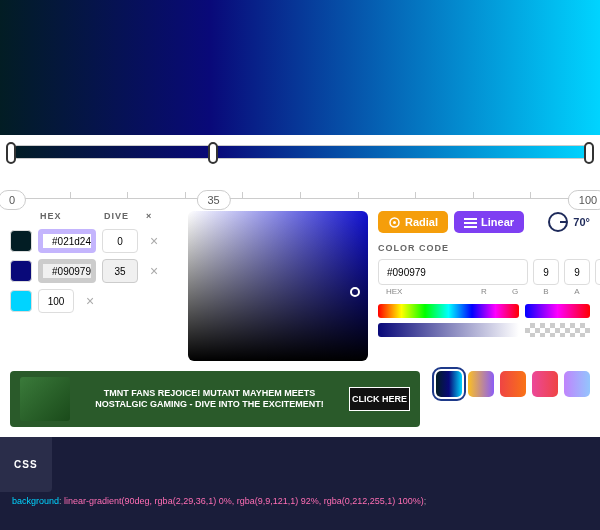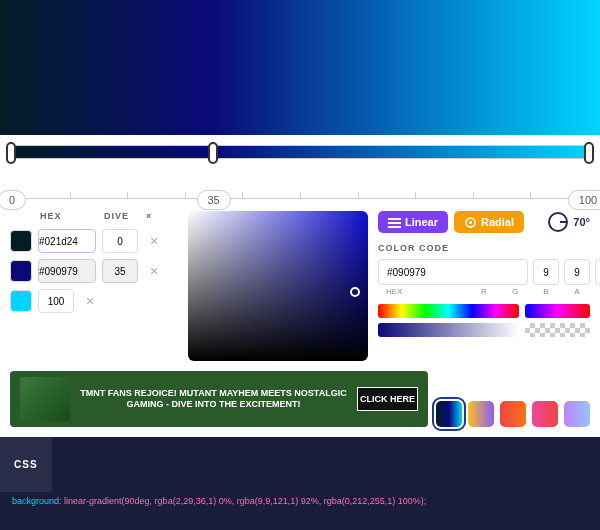--- a/index.html
+++ b/index.html
@@ -11,21 +11,21 @@
 .ruler{position:relative;margin:8px 12px 12px;height:28px;border-bottom:1px solid #ccc}
 .rtick{position:absolute;bottom:0;width:1px;height:6px;background:#ccc}
 .pill{position:absolute;bottom:-2px;transform:translate(-50%,50%);background:#fff;border:1px solid #ccc;border-radius:12px;padding:3px 10px;font-size:11px;color:#555}
 .main{display:flex;gap:10px;padding:0 10px}
 .stops{width:168px}
 .sthdr{display:flex;gap:6px;font-size:9px;color:#666;font-weight:600;letter-spacing:1px;margin-bottom:8px;padding-left:30px}
 .sthdr span:nth-child(1){width:58px}
 .sthdr span:nth-child(2){width:36px}
 .row{display:flex;align-items:center;gap:6px;margin-bottom:6px}
 .sw{width:22px;height:22px;border-radius:4px;border:1px solid #ddd}
-.hexin{width:58px;height:24px;border:1px solid #c4b5fd;border-radius:4px;font-size:10px;text-align:left;background:#fff}
+.hexin{width:58px;height:24px;border:5px solid #c4b5fd;border-radius:4px;font-size:10px;text-align:right;background:#fff}
 .stopin{width:36px;height:24px;border:1px solid #ddd;border-radius:4px;font-size:10px;text-align:center;background:#fff}
 .del{width:20px;height:20px;color:#aaa;background:none;border:none;font-size:14px;cursor:pointer}
 .row.sel .hexin,.row.sel .stopin{background:#f0f0f0;border-color:#ccc}
 .picker{width:180px;height:150px;border-radius:6px;position:relative;background:linear-gradient(to top,#000,transparent),linear-gradient(to right,#fff,#1010d0)}
 .pcursor{position:absolute;width:10px;height:10px;border:2px solid #fff;border-radius:50%;right:8px;top:76px}
 .ctrls{flex:1;min-width:0}
 .tabs{display:flex;align-items:center;gap:6px;margin-bottom:10px}
 .tab{display:flex;align-items:center;gap:4px;padding:5px 10px;border-radius:5px;font-size:11px;font-weight:600;cursor:pointer;color:#fff}
 .tab.lin{background:#7e3ff2}
 .tab.rad{background:#f59e0b}
@@ -40,21 +40,21 @@
 .ccsmall{width:26px;height:26px;border:1px solid #ddd;border-radius:4px;font-size:10px;text-align:center}
 .cclblrow{display:flex;gap:5px;font-size:8px;color:#888;margin-bottom:8px}
 .cclblrow span:first-child{flex:1;padding-left:8px}
 .cclblrow span:not(:first-child){width:26px;text-align:center}
 .huerow{display:flex;gap:6px;margin-bottom:5px}
 .hue{flex:1;height:14px;border-radius:3px;background:linear-gradient(to right,red,yellow,lime,cyan,blue,magenta,red)}
 .hue2{width:65px;height:14px;border-radius:3px;background:linear-gradient(to right,blue,magenta,red)}
 .alpharow{display:flex;gap:6px}
 .alpha{flex:1;height:14px;border-radius:3px;background:linear-gradient(to right,rgba(9,9,121,1),rgba(9,9,121,0))}
 .chk{width:65px;height:14px;border-radius:3px;background-image:repeating-conic-gradient(#ccc 0 25%,#fff 0 50%);background-size:10px 10px}
-.bottom{display:flex;gap:8px;padding:10px;align-items:flex-end}
+.bottom{display:flex;gap:16px;padding:10px;align-items:flex-start}
 .ad{flex:1;height:56px;background:#2a5a2a;border-radius:4px;display:flex;align-items:center;padding:0 10px;gap:10px}
 .adimg{width:50px;height:44px;background:linear-gradient(135deg,#3a7a3a,#1a4a1a);border-radius:3px}
 .adtxt{flex:1;color:#fff;font-size:9px;font-weight:700;line-height:1.2;text-align:center}
 .adbtn{background:#111;color:#fff;border:1px solid #fff;padding:6px 2px;font-size:9px;font-weight:700;cursor:pointer}
 .presets{display:flex;gap:6px}
 .pset{width:26px;height:26px;border-radius:5px;cursor:pointer}
 .pset.sel{outline:2px solid #1e3a8a;outline-offset:2px}
 .code{background:#1a1d3a;color:#fff;padding:0 0 20px}
 .codetab{display:inline-block;background:#2a2d4a;padding:22px 14px;font-size:10px;font-weight:600;letter-spacing:1px;border-radius:0 0 4px 0}
 .codeline{font-family:monospace;font-size:9px;padding:4px 12px;white-space:nowrap}
@@ -117,34 +117,34 @@
         </div>
       </div>
   </div>
 
   <div class="picker">
     <div class="pcursor"></div>
   </div>
 
   <div class="ctrls">
     <div class="tabs">
+      <div class="tab rad">
+        <span class="ticon"><svg viewBox="0 0 13 11">
+              <circle cx="6.5" cy="5.5" r="4.5" fill="none" stroke="#fff" stroke-width="1.5"></circle>
+              <circle cx="6.5" cy="5.5" r="1.5" fill="#fff"></circle>
+            </svg></span>
+        <span>Radial</span>
+      </div>
       <div class="tab lin">
         <span class="ticon"><svg viewBox="0 0 13 11">
               <rect x="0" y="1" width="13" height="2" fill="#fff"></rect>
               <rect x="0" y="5" width="13" height="2" fill="#fff"></rect>
               <rect x="0" y="9" width="13" height="2" fill="#fff"></rect>
             </svg></span>
         <span>Linear</span>
-      </div>
-      <div class="tab rad">
-        <span class="ticon"><svg viewBox="0 0 13 11">
-              <circle cx="6.5" cy="5.5" r="4.5" fill="none" stroke="#fff" stroke-width="1.5"></circle>
-              <circle cx="6.5" cy="5.5" r="1.5" fill="#fff"></circle>
-            </svg></span>
-        <span>Radial</span>
       </div>
       <div class="angwrap">
         <div class="angcirc"></div>
         <span class="angval">70°</span>
       </div>
     </div>
 
     <div class="cclabel">COLOR CODE</div>
     <div class="ccrow">
       <input class="ccmain" value="#090979" style="">

